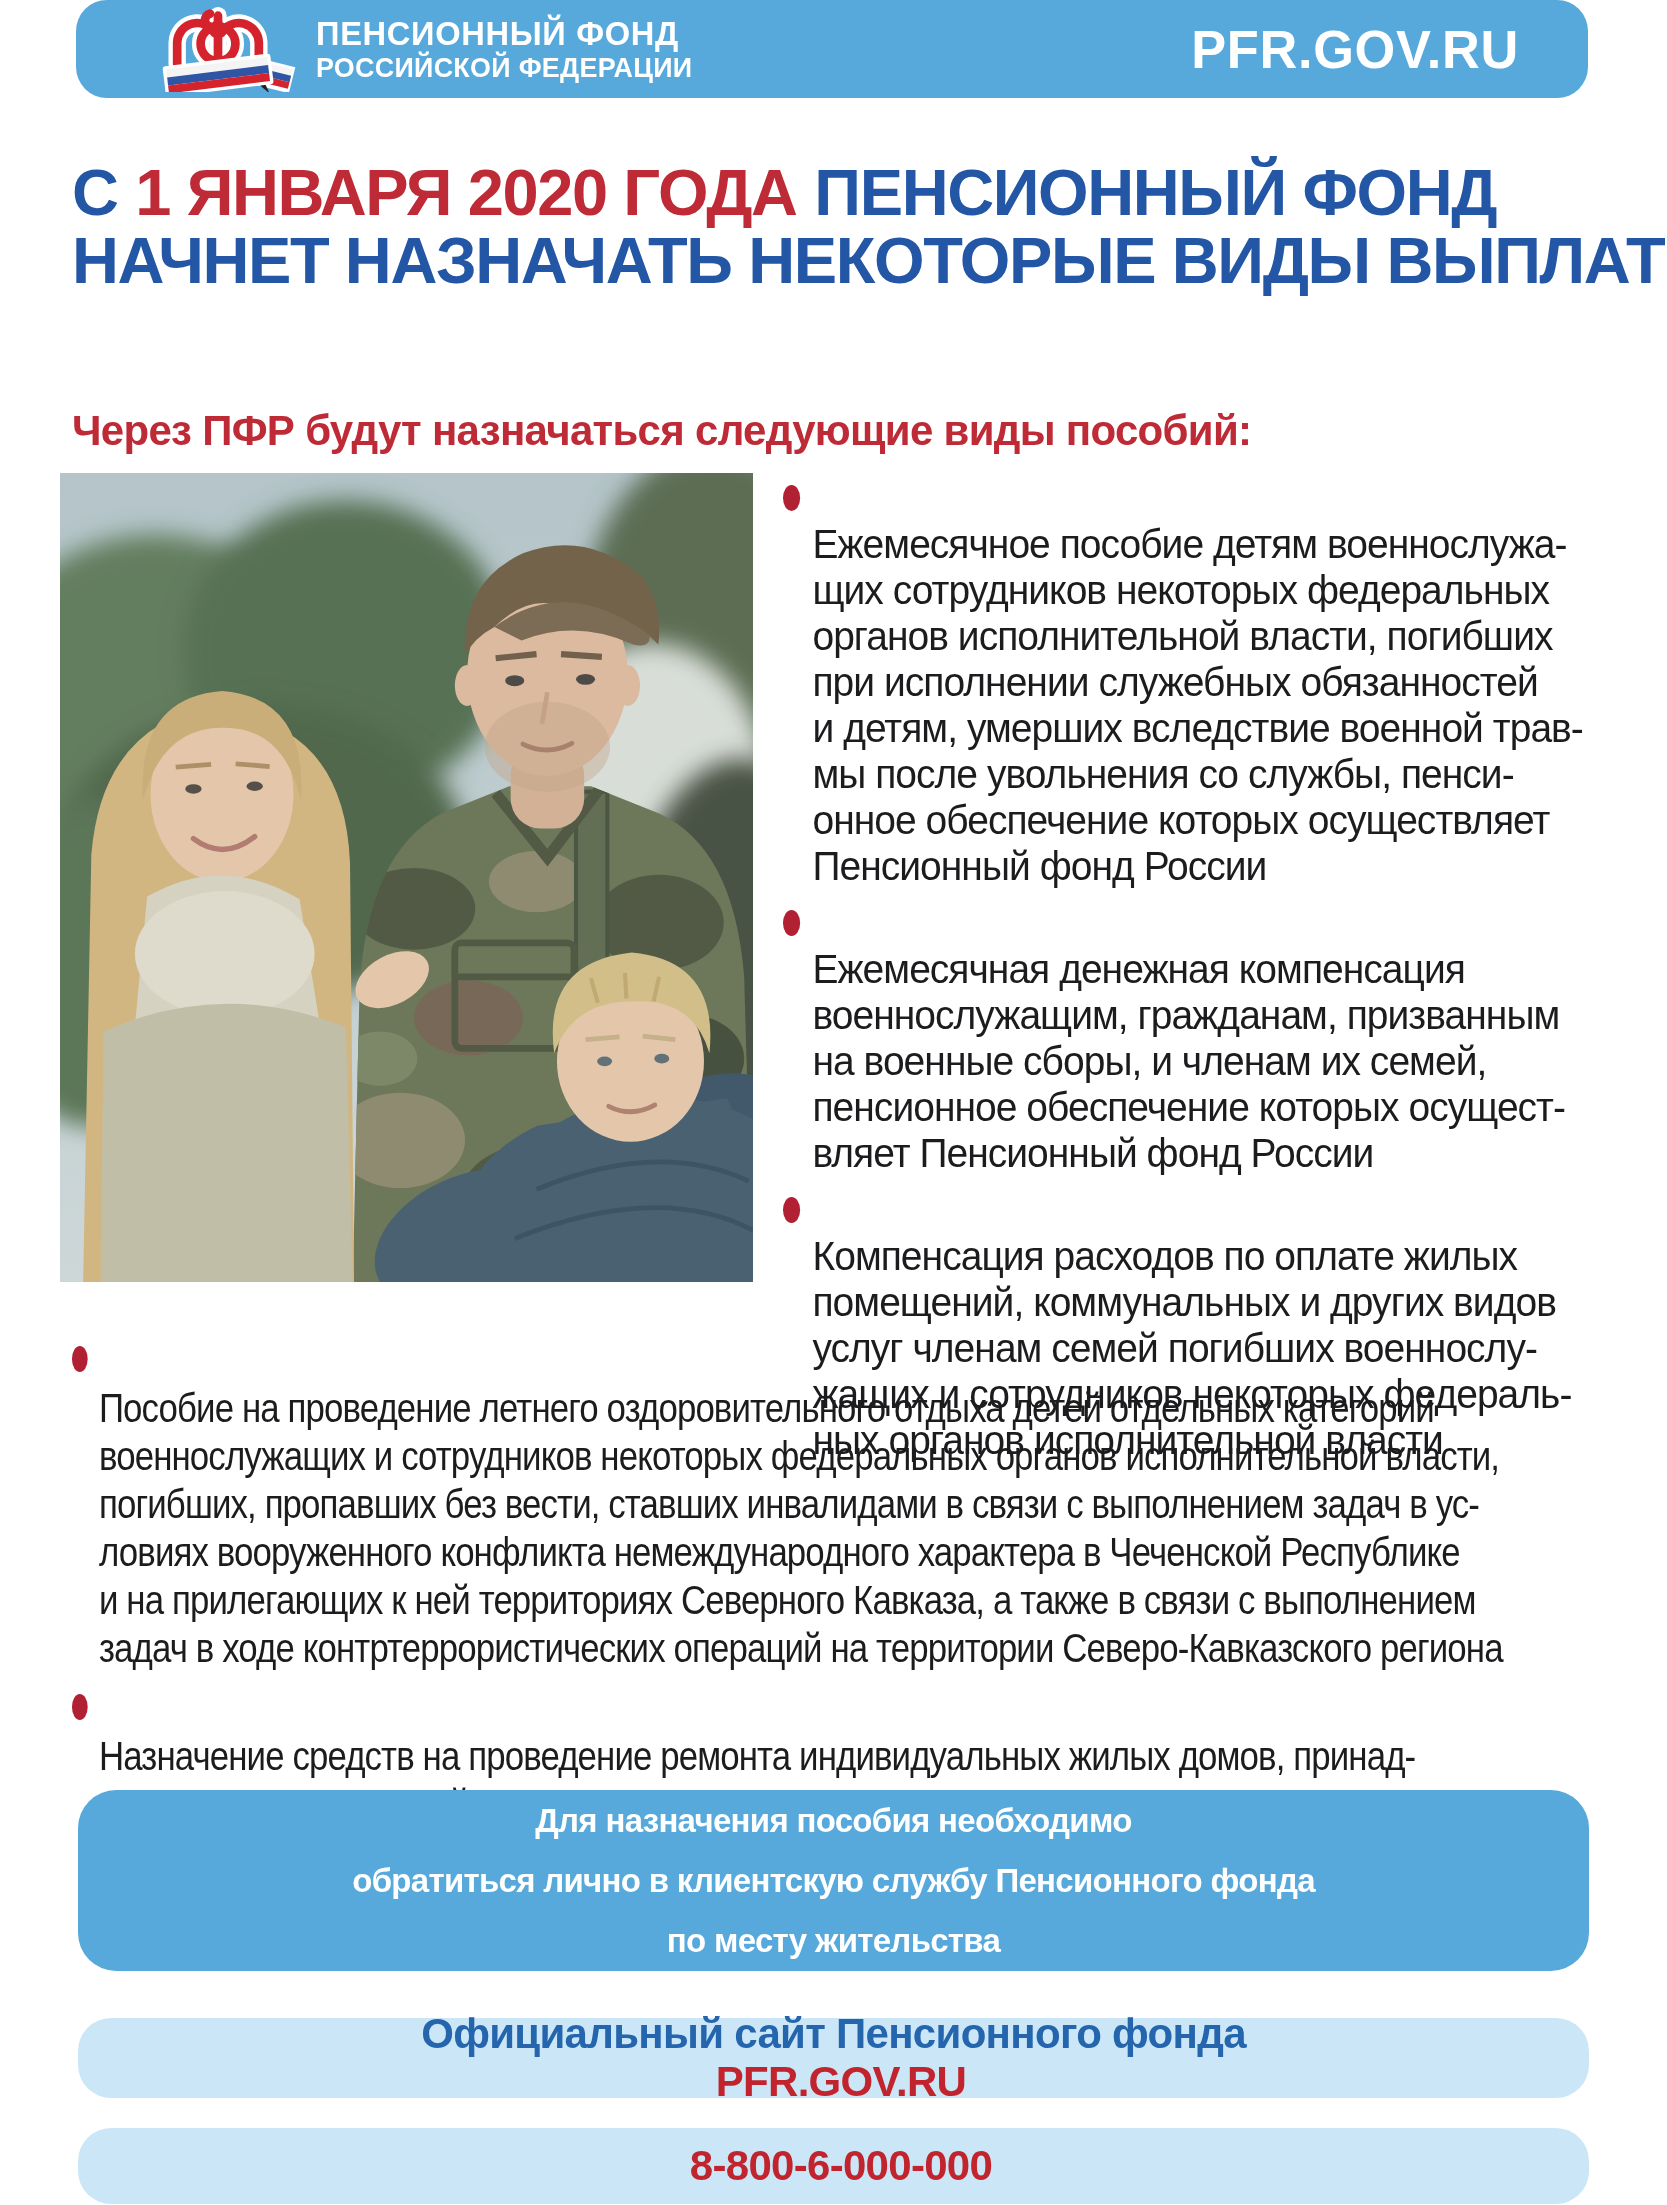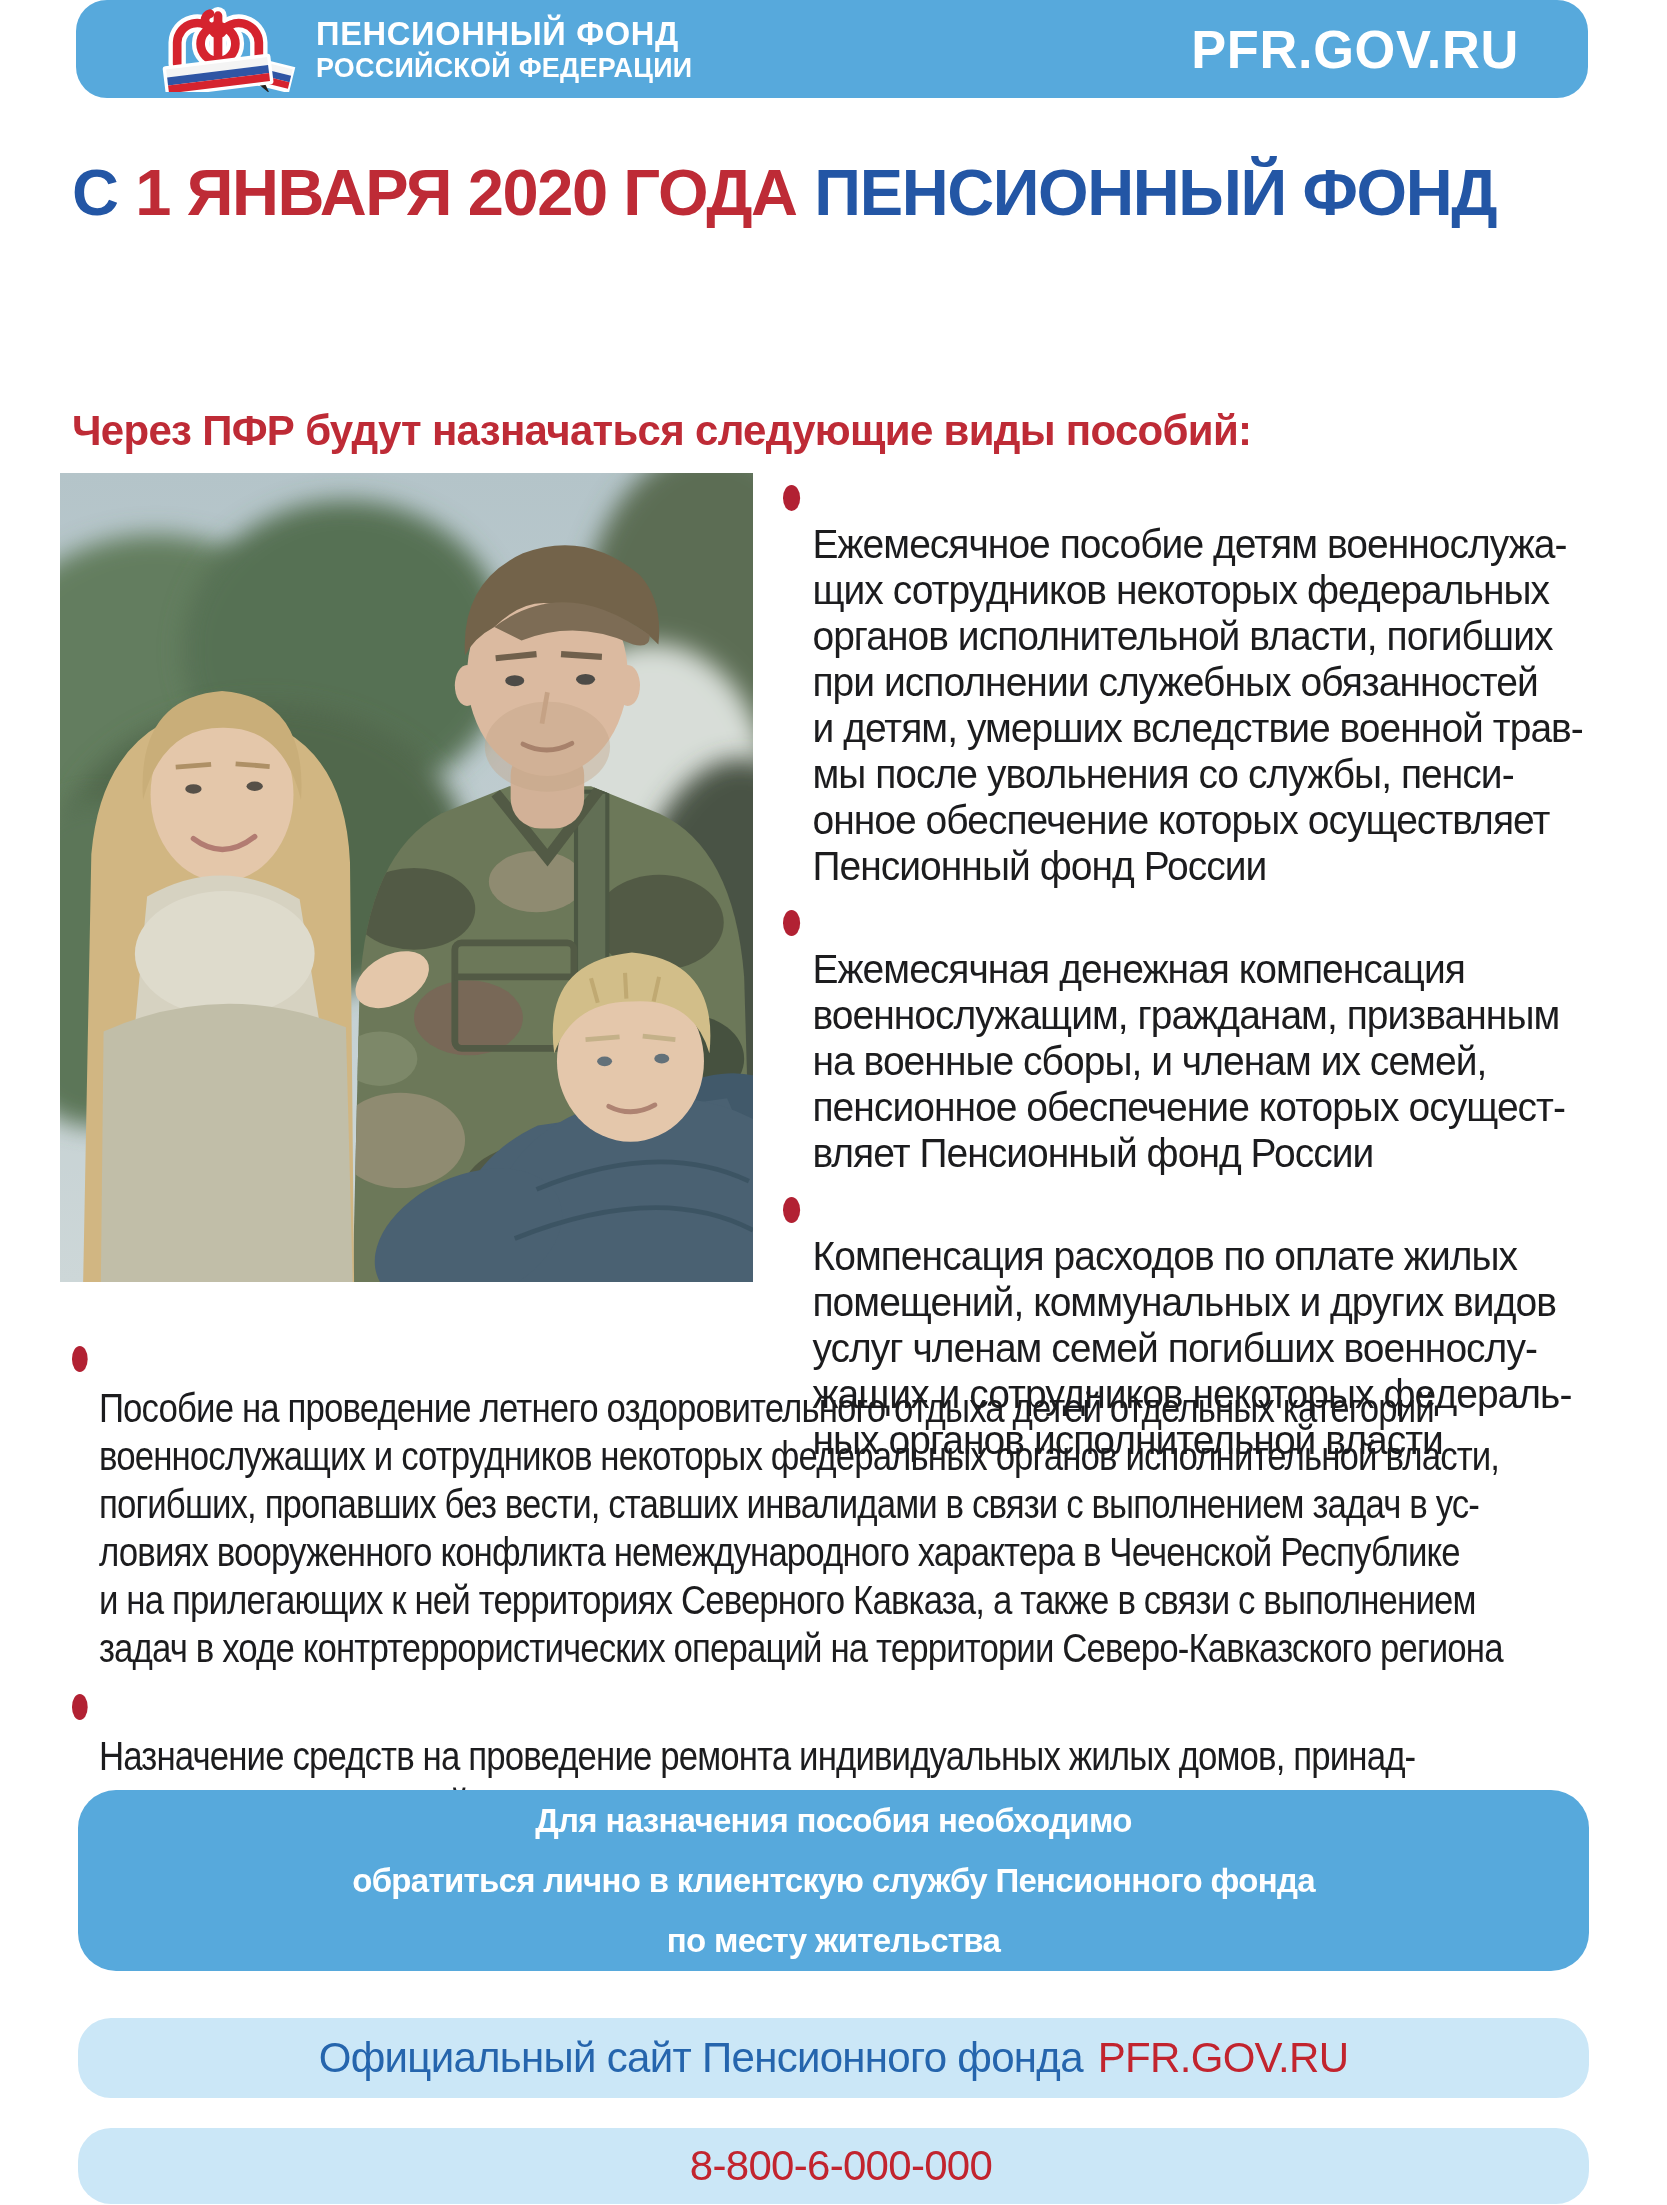--- a/index.html
+++ b/index.html
@@ -38,21 +38,21 @@
   .dot{position:absolute;left:0;top:10.2px;width:18.4px;height:26px;border-radius:50%;background:#b22133;}
   .bullets-full{left:72px;top:1336px;width:1771px;}
   .bullets-full .benefit{font-size:40px;line-height:48px;letter-spacing:-1px;
     transform:scaleX(.87);transform-origin:0 0;width:1771px;}
   .bullets-full .benefit + .benefit{margin-top:12.3px;}
   
   .cta-box{left:78px;top:1790px;width:1511px;height:181px;background:#57a9dc;border-radius:38px;
     display:flex;align-items:center;justify-content:center;}
   .cta-text{color:#ffffff;font-weight:bold;font-size:33px;line-height:60px;text-align:center;letter-spacing:-0.7px;}
   .info-box{left:78px;width:1511px;background:#cbe7f7;border-radius:33px;
-    display:flex;align-items:center;justify-content:center;font-weight:normal;font-size:42px;letter-spacing:-0.7px;white-space:nowrap;}
+    display:flex;align-items:center;justify-content:center;font-weight:bold;font-size:42px;letter-spacing:-0.7px;white-space:nowrap;flex-direction:column;}
   .box-site{top:2018px;height:80px;}
   .box-contact{top:2128px;height:76px;}
   .info-label{color:#2565ad;}
   .info-value{color:#c2242e;margin-left:15px;}
 </style>
 </head>
 <body>
 
 <div class="abs header">
   <svg class="abs logo" viewBox="0 0 230 130">
@@ -92,20 +92,21 @@
     <div class="org-line1">ПЕНСИОННЫЙ ФОНД</div>
     <div class="org-line2">РОССИЙСКОЙ ФЕДЕРАЦИИ</div>
   </div>
   <div class="abs site-link">PFR.GOV.RU</div>
 </div>
 
 <div class="abs title">
   <div>
     <span class="t-blue sp">С</span><span class="t-red sp">1 ЯНВАРЯ 2020 ГОДА</span><span class="t-blue">ПЕНСИОННЫЙ ФОНД</span>
   </div>
+  <div class="t-blue">НАЧНЕТ НАЗНАЧАТЬ НЕКОТОРЫЕ ВИДЫ ВЫПЛАТ</div>
 </div>
 
 <div class="abs intro">Через ПФР будут назначаться следующие виды пособий:</div>
 
 <svg class="abs photo" viewBox="0 0 1018 1188" preserveAspectRatio="none">
   <defs>
     <linearGradient id="sky" x1="0" y1="0" x2="0" y2="1">
       <stop offset="0" stop-color="#b7c7cb"></stop>
         <stop offset="1" stop-color="#d3dcdc"></stop>
     </linearGradient>

